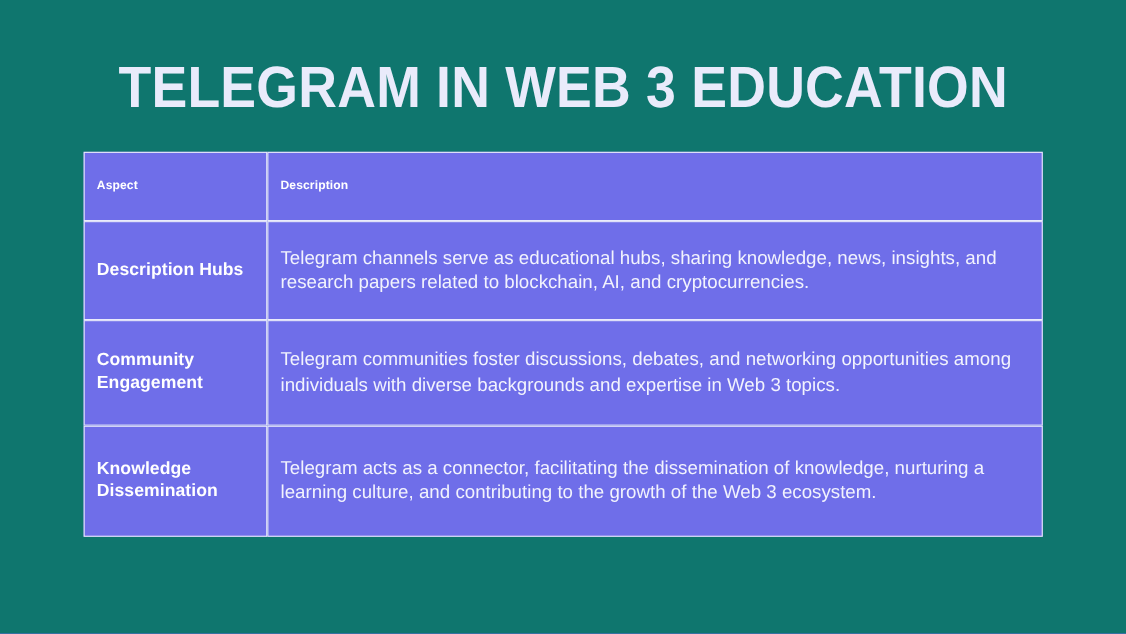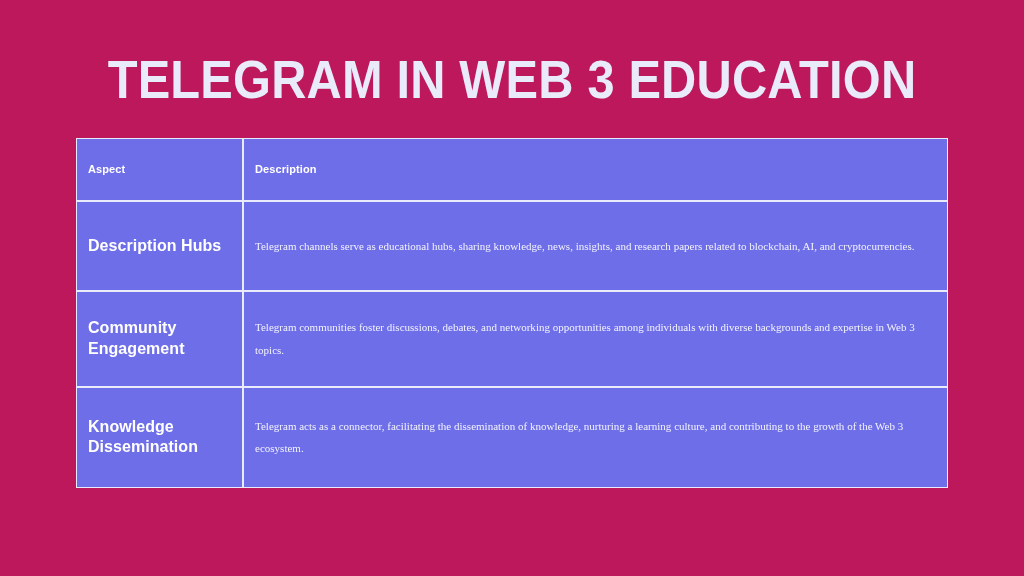--- a/index.html
+++ b/index.html
@@ -13,21 +13,21 @@
   body {
     background:#6f6ee9;
     font-family:"Liberation Sans", sans-serif;
     -webkit-font-smoothing:antialiased;
   }
 
   .slide {
     position:relative;
     width:1024px;
     height:576px;
-    background:#be185d;
+    background:#0f766e;
   }
 
   
   .title {
     position:absolute;
     left:0;
     top:49px;
     width:1024px;
     text-align:center;
     color:#e9ebfb;
@@ -88,25 +88,24 @@
   .aspect-text {
     color:#ffffff;
     font-size:16px;
     font-weight:bold;
     line-height:20.5px;
     letter-spacing:0.05px;
   }
 
   .desc-text {
     color:#f2f3fd;
-    font-size:11px;
+    font-size:17px;
     font-weight:normal;
     line-height:22.5px;
     letter-spacing:0.01px;
-    font-family:Liberation Serif, serif;
   }
 
   .r1 td { height:66px; }
   .r2 td { height:70px;margin-left:40px; }
   .r3 td { height:94px; }
   .r4 td { height:74px; }
 
   .r3 .aspect-cell,
   .r4 .aspect-cell { vertical-align:middle; }
 

